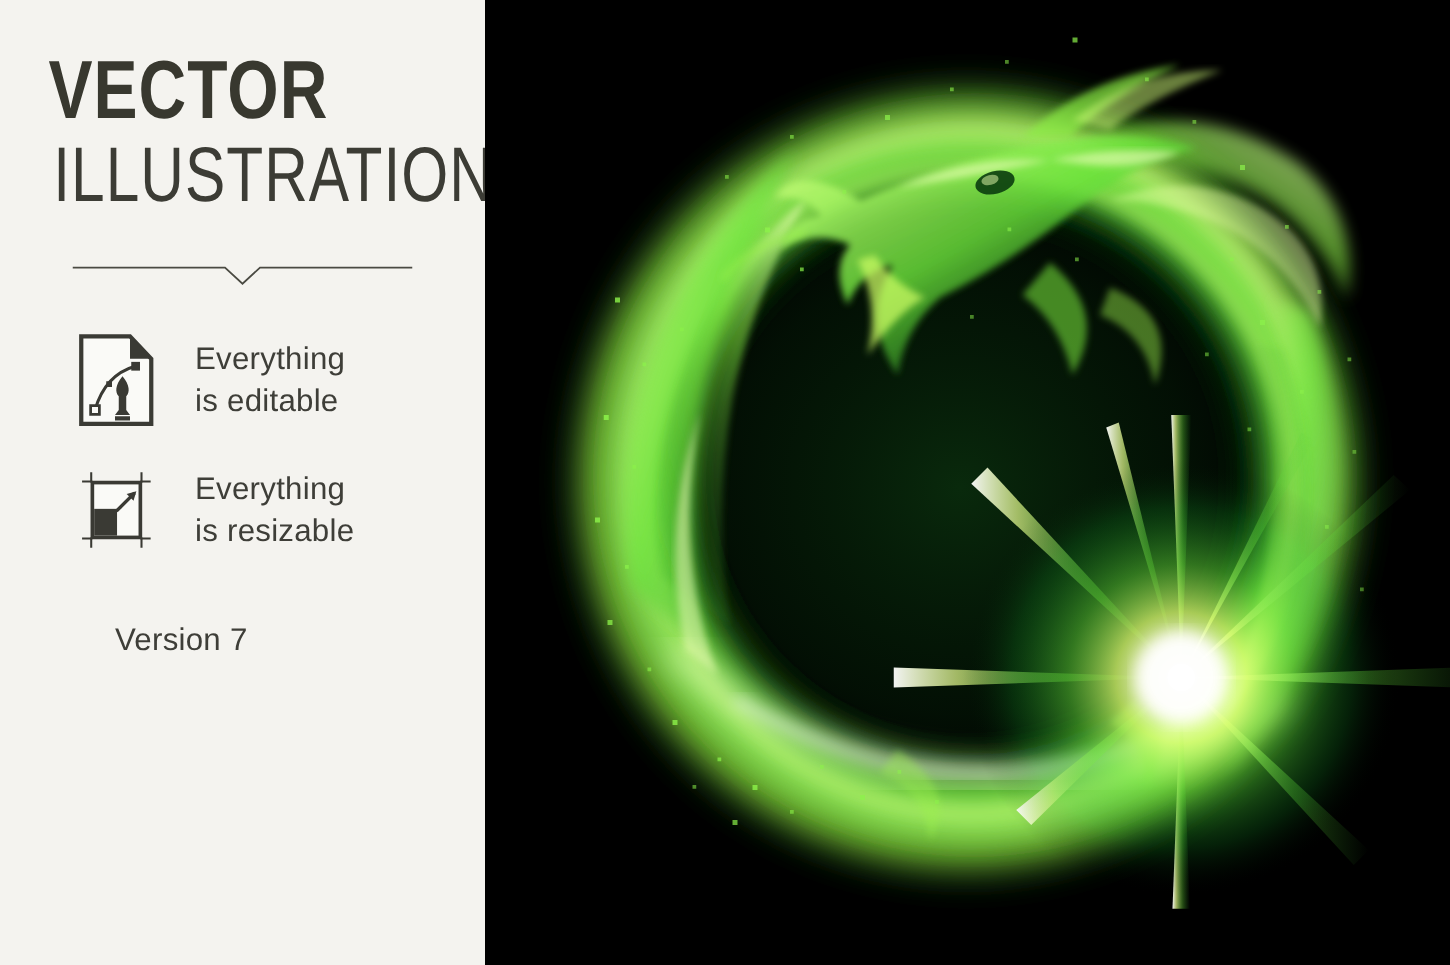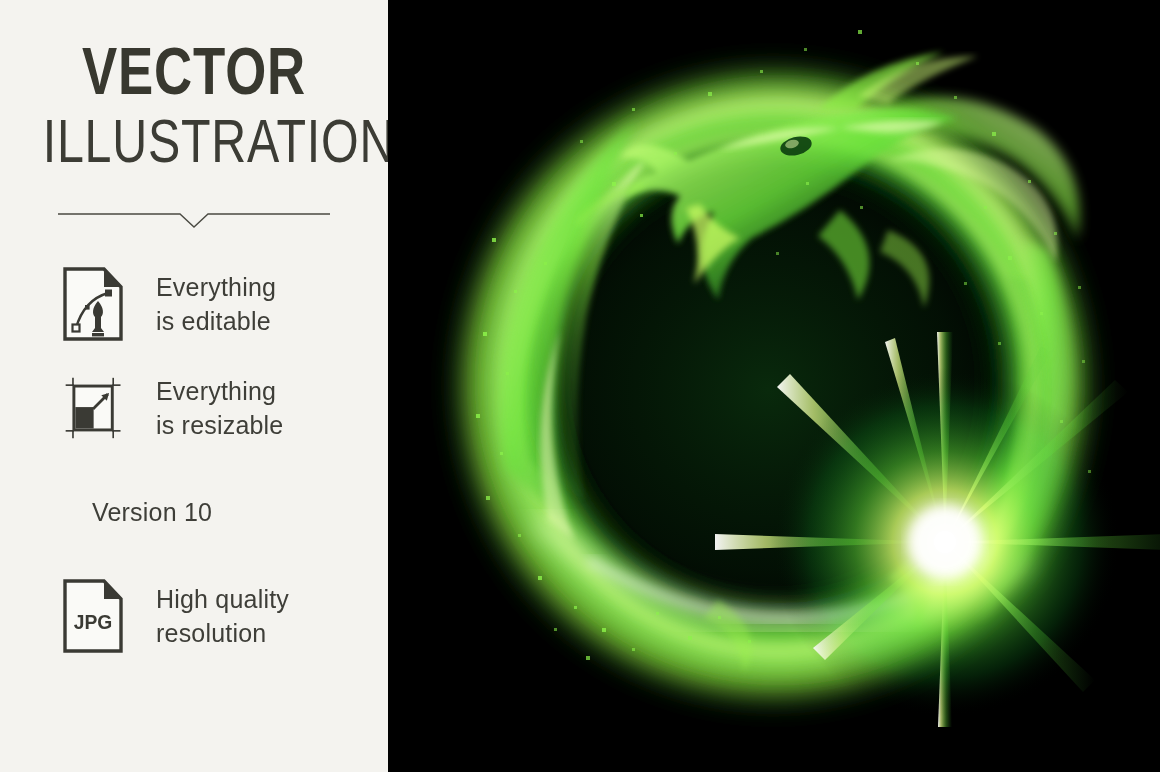--- a/index.html
+++ b/index.html
@@ -13,21 +13,21 @@
   .page{position:relative;width:1160px;height:772px;display:flex;}
 
   
   .panel{
     position:relative;
     width:388px;height:772px;
     background:#F4F3EF;
     flex:0 0 388px;
   }
 
-  .title-block{position:absolute;left:0;top:40px;width:388px;text-align:center;}
+  .title-block{position:absolute;left:0;top:40px;width:388px;text-align:left;}
   .title-main{
     font-family:"Liberation Sans Narrow","Liberation Sans",sans-serif;
     font-weight:700;
     font-size:66px;
     line-height:62px;
     letter-spacing:1px;
     color:#38382F;
     transform:scaleX(.80);
     transform-origin:center center;
     white-space:nowrap;
@@ -136,34 +136,23 @@
             <rect x="14.6" y="36" width="20" height="23.4" fill="#3A3A34"></rect>
             <path d="M34 38 L50 22" stroke="#3A3A34" stroke-width="3"></path>
             <path d="M51.5 20.5 L43 23 L49 29 Z" fill="#3A3A34"></path>
           </svg>
         </span>
         <span class="ftext">Everything
 is resizable</span>
       </div>
 
       <div class="feature">
-        <span class="ftext">Version 10</span>
+        <span class="ftext">Version 7</span>
       </div>
 
-      <div class="feature">
-        <span class="ico">
-          <svg width="62" height="76" viewBox="0 0 62 76">
-            <path d="M3 3 H42 L59 21 V73 H3 Z" fill="#FAFAF7" stroke="#3A3A34" stroke-width="3.4" stroke-linejoin="miter"></path>
-            <path d="M42 3 L59 21 H42 Z" fill="#3A3A34"></path>
-            <text x="31" y="51" text-anchor="middle" font-family="Liberation Sans, sans-serif" font-weight="700" font-size="21" fill="#3A3A34" transform="scale(0.92 1) translate(2.7 0)">JPG</text>
-          </svg>
-        </span>
-        <span class="ftext">High quality
-resolution</span>
-      </div>
 
     </div>
   </div>
 
   <div class="art">
     <svg width="772" height="772" viewBox="0 0 772 772">
       <defs>
         <radialGradient id="ringGlow" cx="50%" cy="50%" r="50%">
           <stop offset="0%" stop-color="#000000" stop-opacity="0"></stop>
           <stop offset="62%" stop-color="#000000" stop-opacity="0"></stop>

